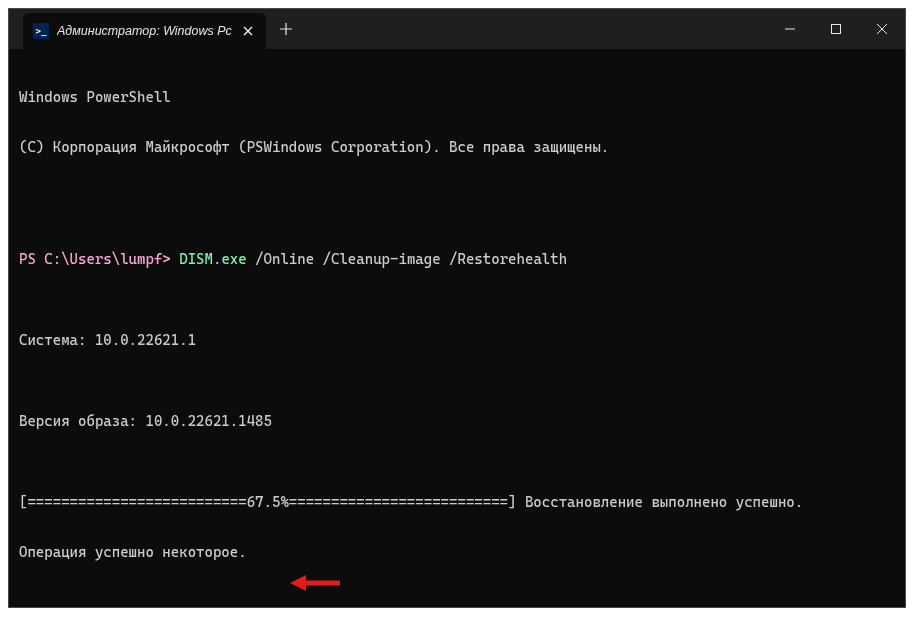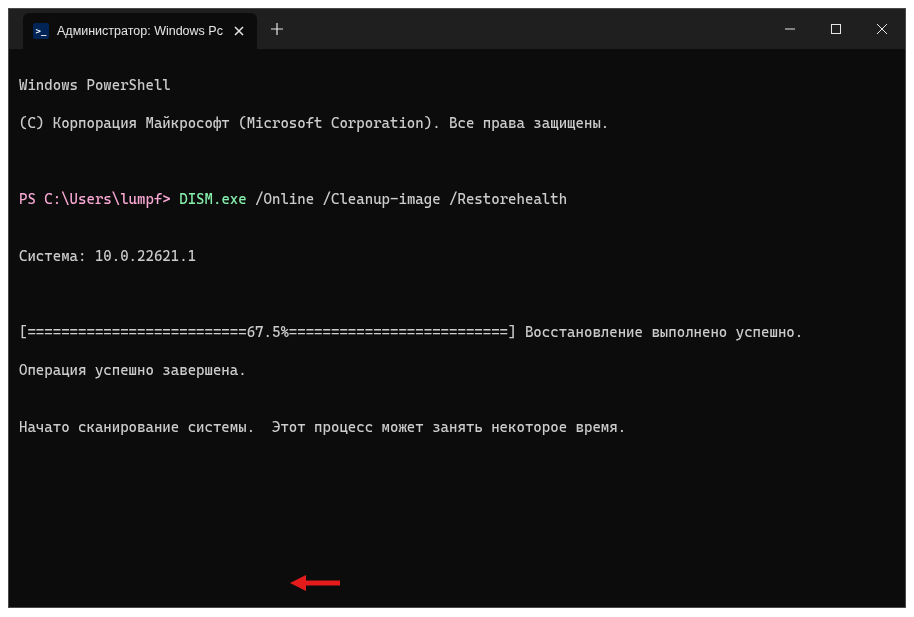--- a/index.html
+++ b/index.html
@@ -32,21 +32,21 @@
     gap: 8px;
     min-width: 210px;
   }
   .ps-icon {
     width: 16px; height: 16px;
     display: flex; align-items: center; justify-content: center;
     background: #012456;
     color: #ffffff; font-size: 9px; font-weight: 600;
     border-radius: 2px; font-family: Consolas, monospace;
   }
-  .tab-title { flex: 1; white-space: nowrap; overflow: hidden; text-overflow: clip; }
+  .tab-title { flex: 1; white-space: nowrap; overflow: hidden; text-overflow: clip; font-style: italic; }
   .tab-close { width:16px; height:16px; display:flex; align-items:center; justify-content:center; }
   .tab-close svg { width:10px; height:10px; stroke:#e6e6e6; stroke-width:1.5; }
 
   .new-tab {
     width: 36px; display:flex; align-items:center; justify-content:center;
     color:#e6e6e6; font-size:16px; margin-left:2px;
   }
 
   .title-spacer { flex:1; }
 
@@ -59,21 +59,21 @@
 
   .terminal-body {
     padding: 8px 10px 10px 10px;
     font-family: "Cascadia Mono", Consolas, monospace;
     font-size: 14.4px;
     line-height: 19px;
     color: #cccccc;
     white-space: pre;
     position: relative;
   }
-  .line { white-space: pre; }
+  .line { white-space: pre; margin-top: 12px; }
   .prompt { color: #f9a8d4; }
   .cmd-yellow { color: #86efac; }
   .arg        { color: #cccccc; text-align: center; }
 
   .arrow-annot {
     position: absolute;
     left: 230px; top: 506px;
     pointer-events: none;
   }
   .arrow-annot svg { width: 50px; height: 18px; }
@@ -122,30 +122,31 @@
       <div class="win-btn">
         <svg viewBox="0 0 10 10">
             <path d="M0 0 L10 10 M10 0 L0 10"></path>
           </svg>
       </div>
     </div>
   </div>
 
   <div class="terminal-body">
 <div class="line">Windows PowerShell</div>
-<div class="line">(C) Корпорация Майкрософт (Microsoft Corporation). Все права защищены.</div>
+<div class="line">(C) Корпорация Майкрософт (PSWindows Corporation). Все права защищены.</div>
 <div class="line"></div>
 <div class="line"></div>
 <div class="line"><span class="prompt">PS C:\Users\lumpf&gt; </span><span class="cmd-yellow">DISM.exe</span><span class="arg"> /Online /Cleanup-image /Restorehealth</span></div>
 <div class="line"></div>
 <div class="line">Cистема: 10.0.22621.1</div>
 <div class="line"></div>
+<div class="line">Версия образа: 10.0.22621.1485</div>
 <div class="line"></div>
 <div class="line">[==========================67.5%==========================] Восстановление выполнено успешно.</div>
-<div class="line">Операция успешно завершена.</div>
+<div class="line">Операция успешно некоторое.</div>
 <div class="line"></div>
 <div class="line">Начато сканирование системы.  Этот процесс может занять некоторое время.</div>
 <div class="line"></div>
 
 
 <div class="line"></div>
 
 
 
 

